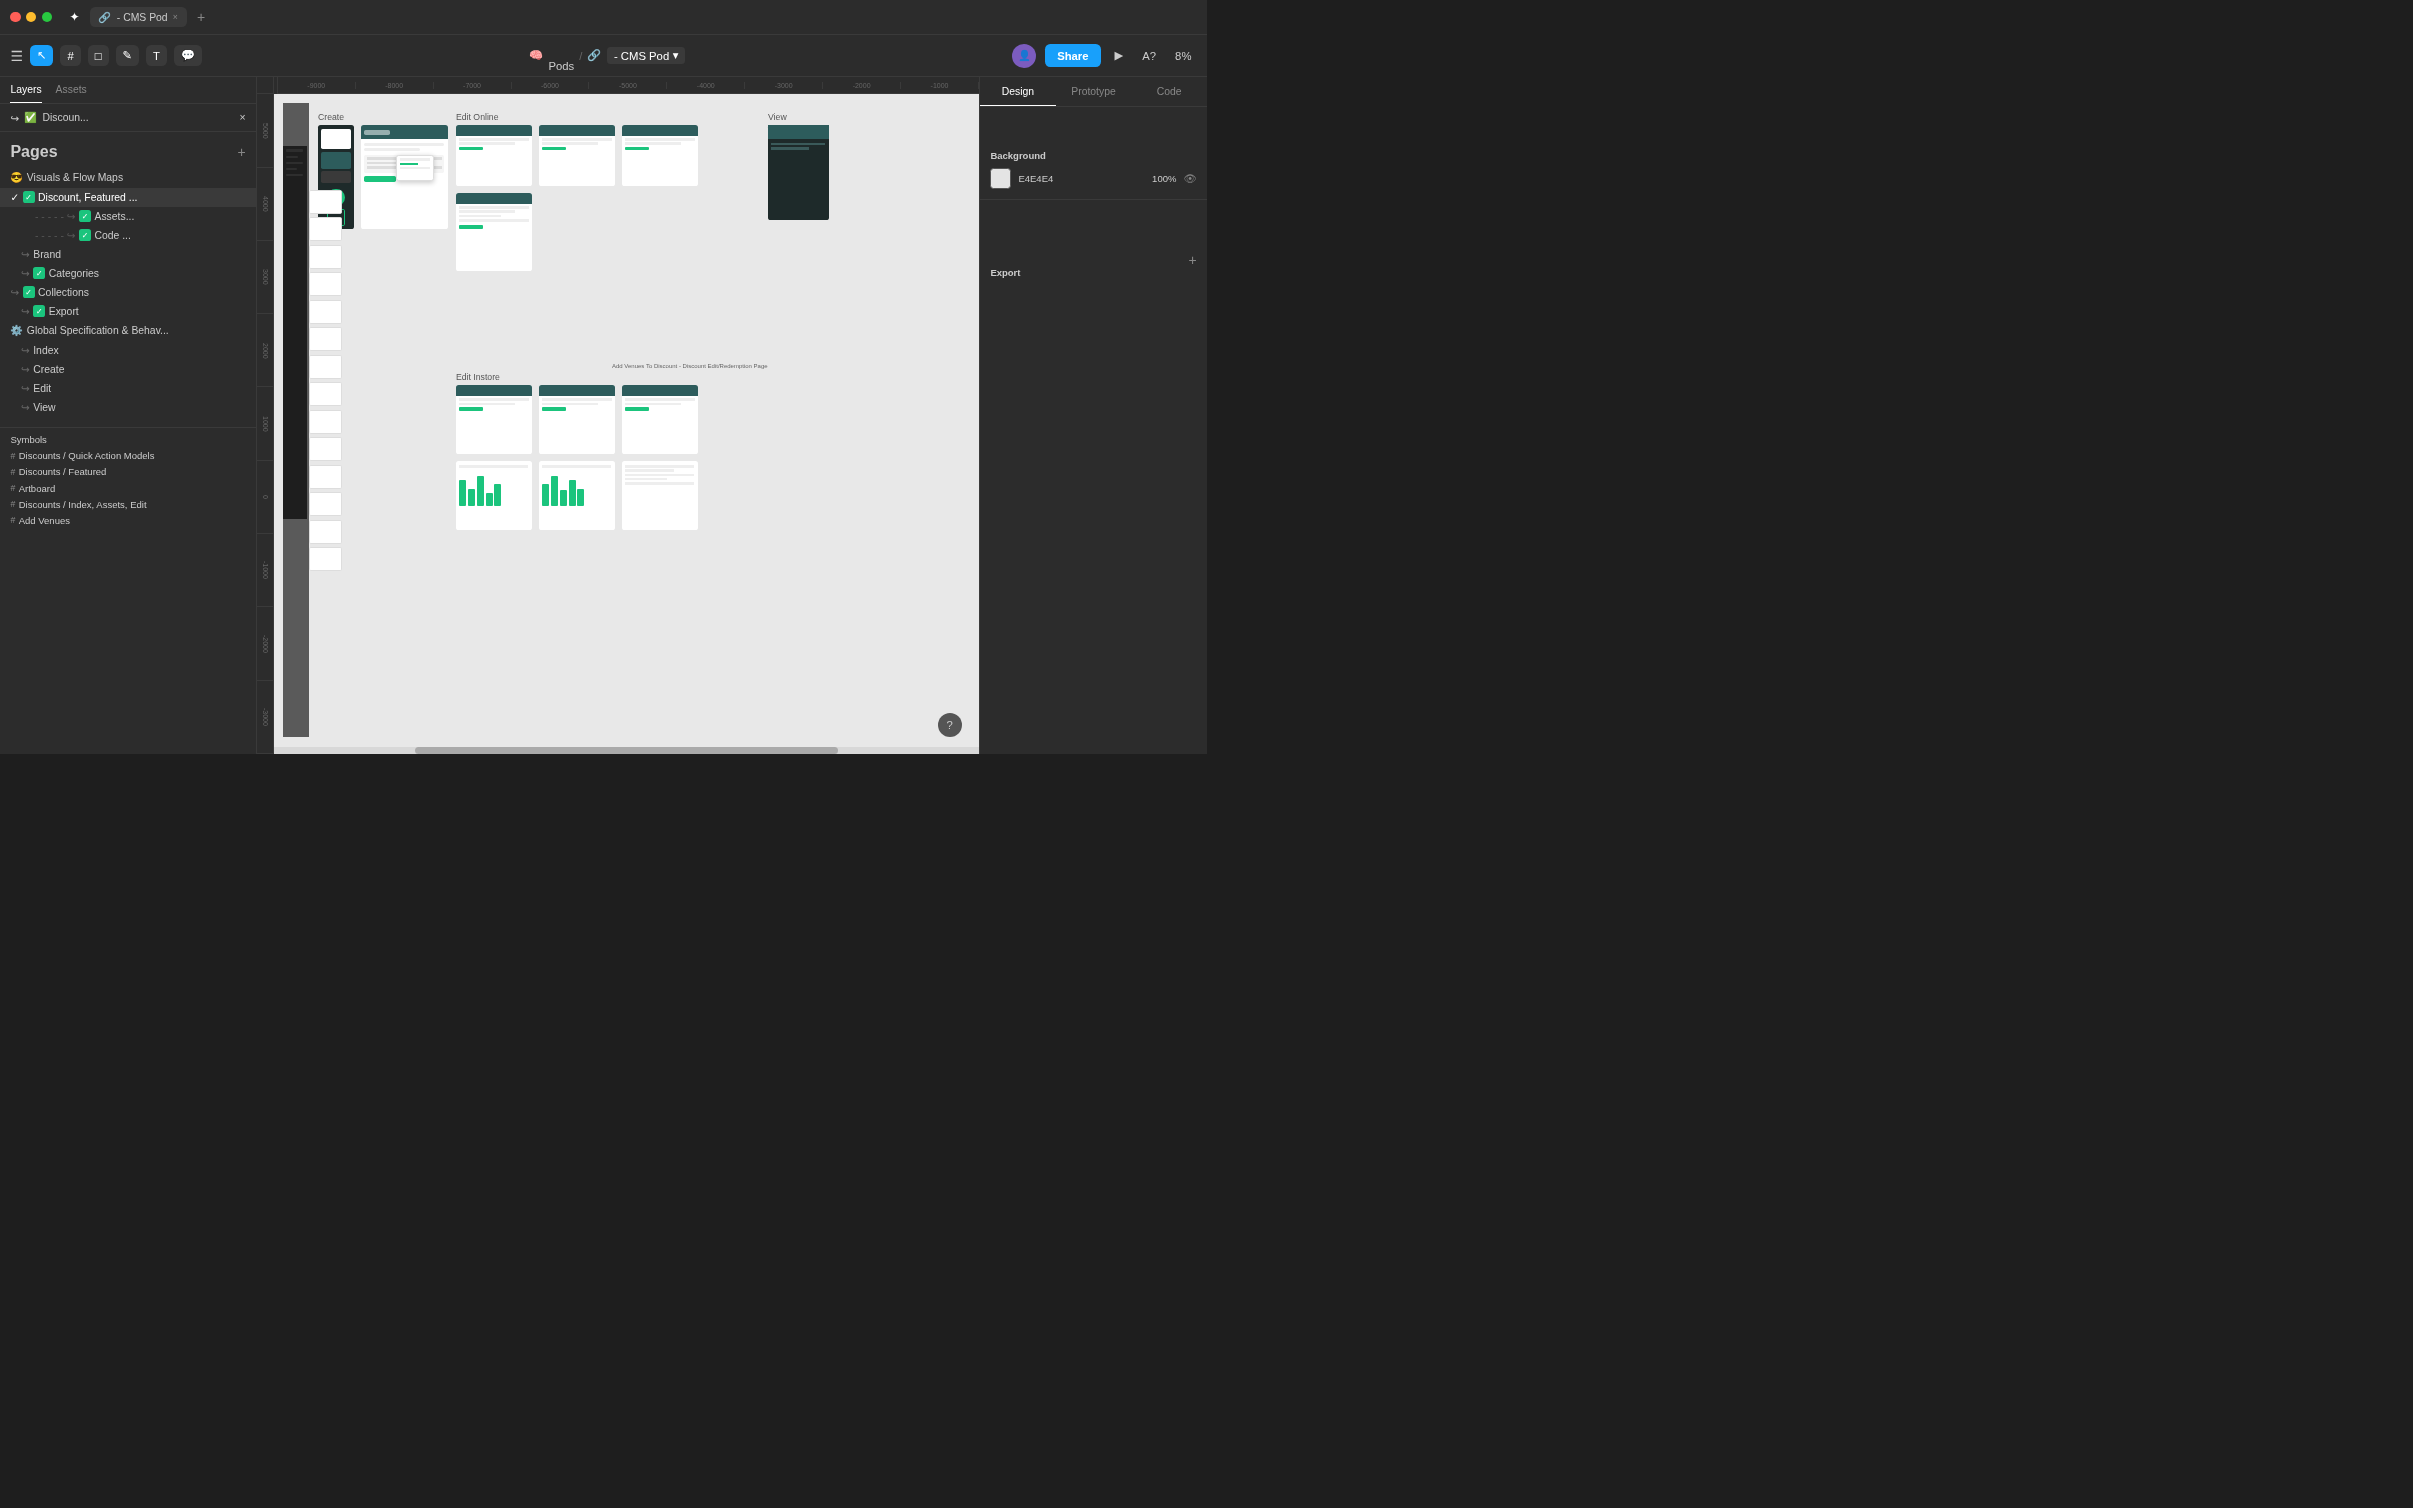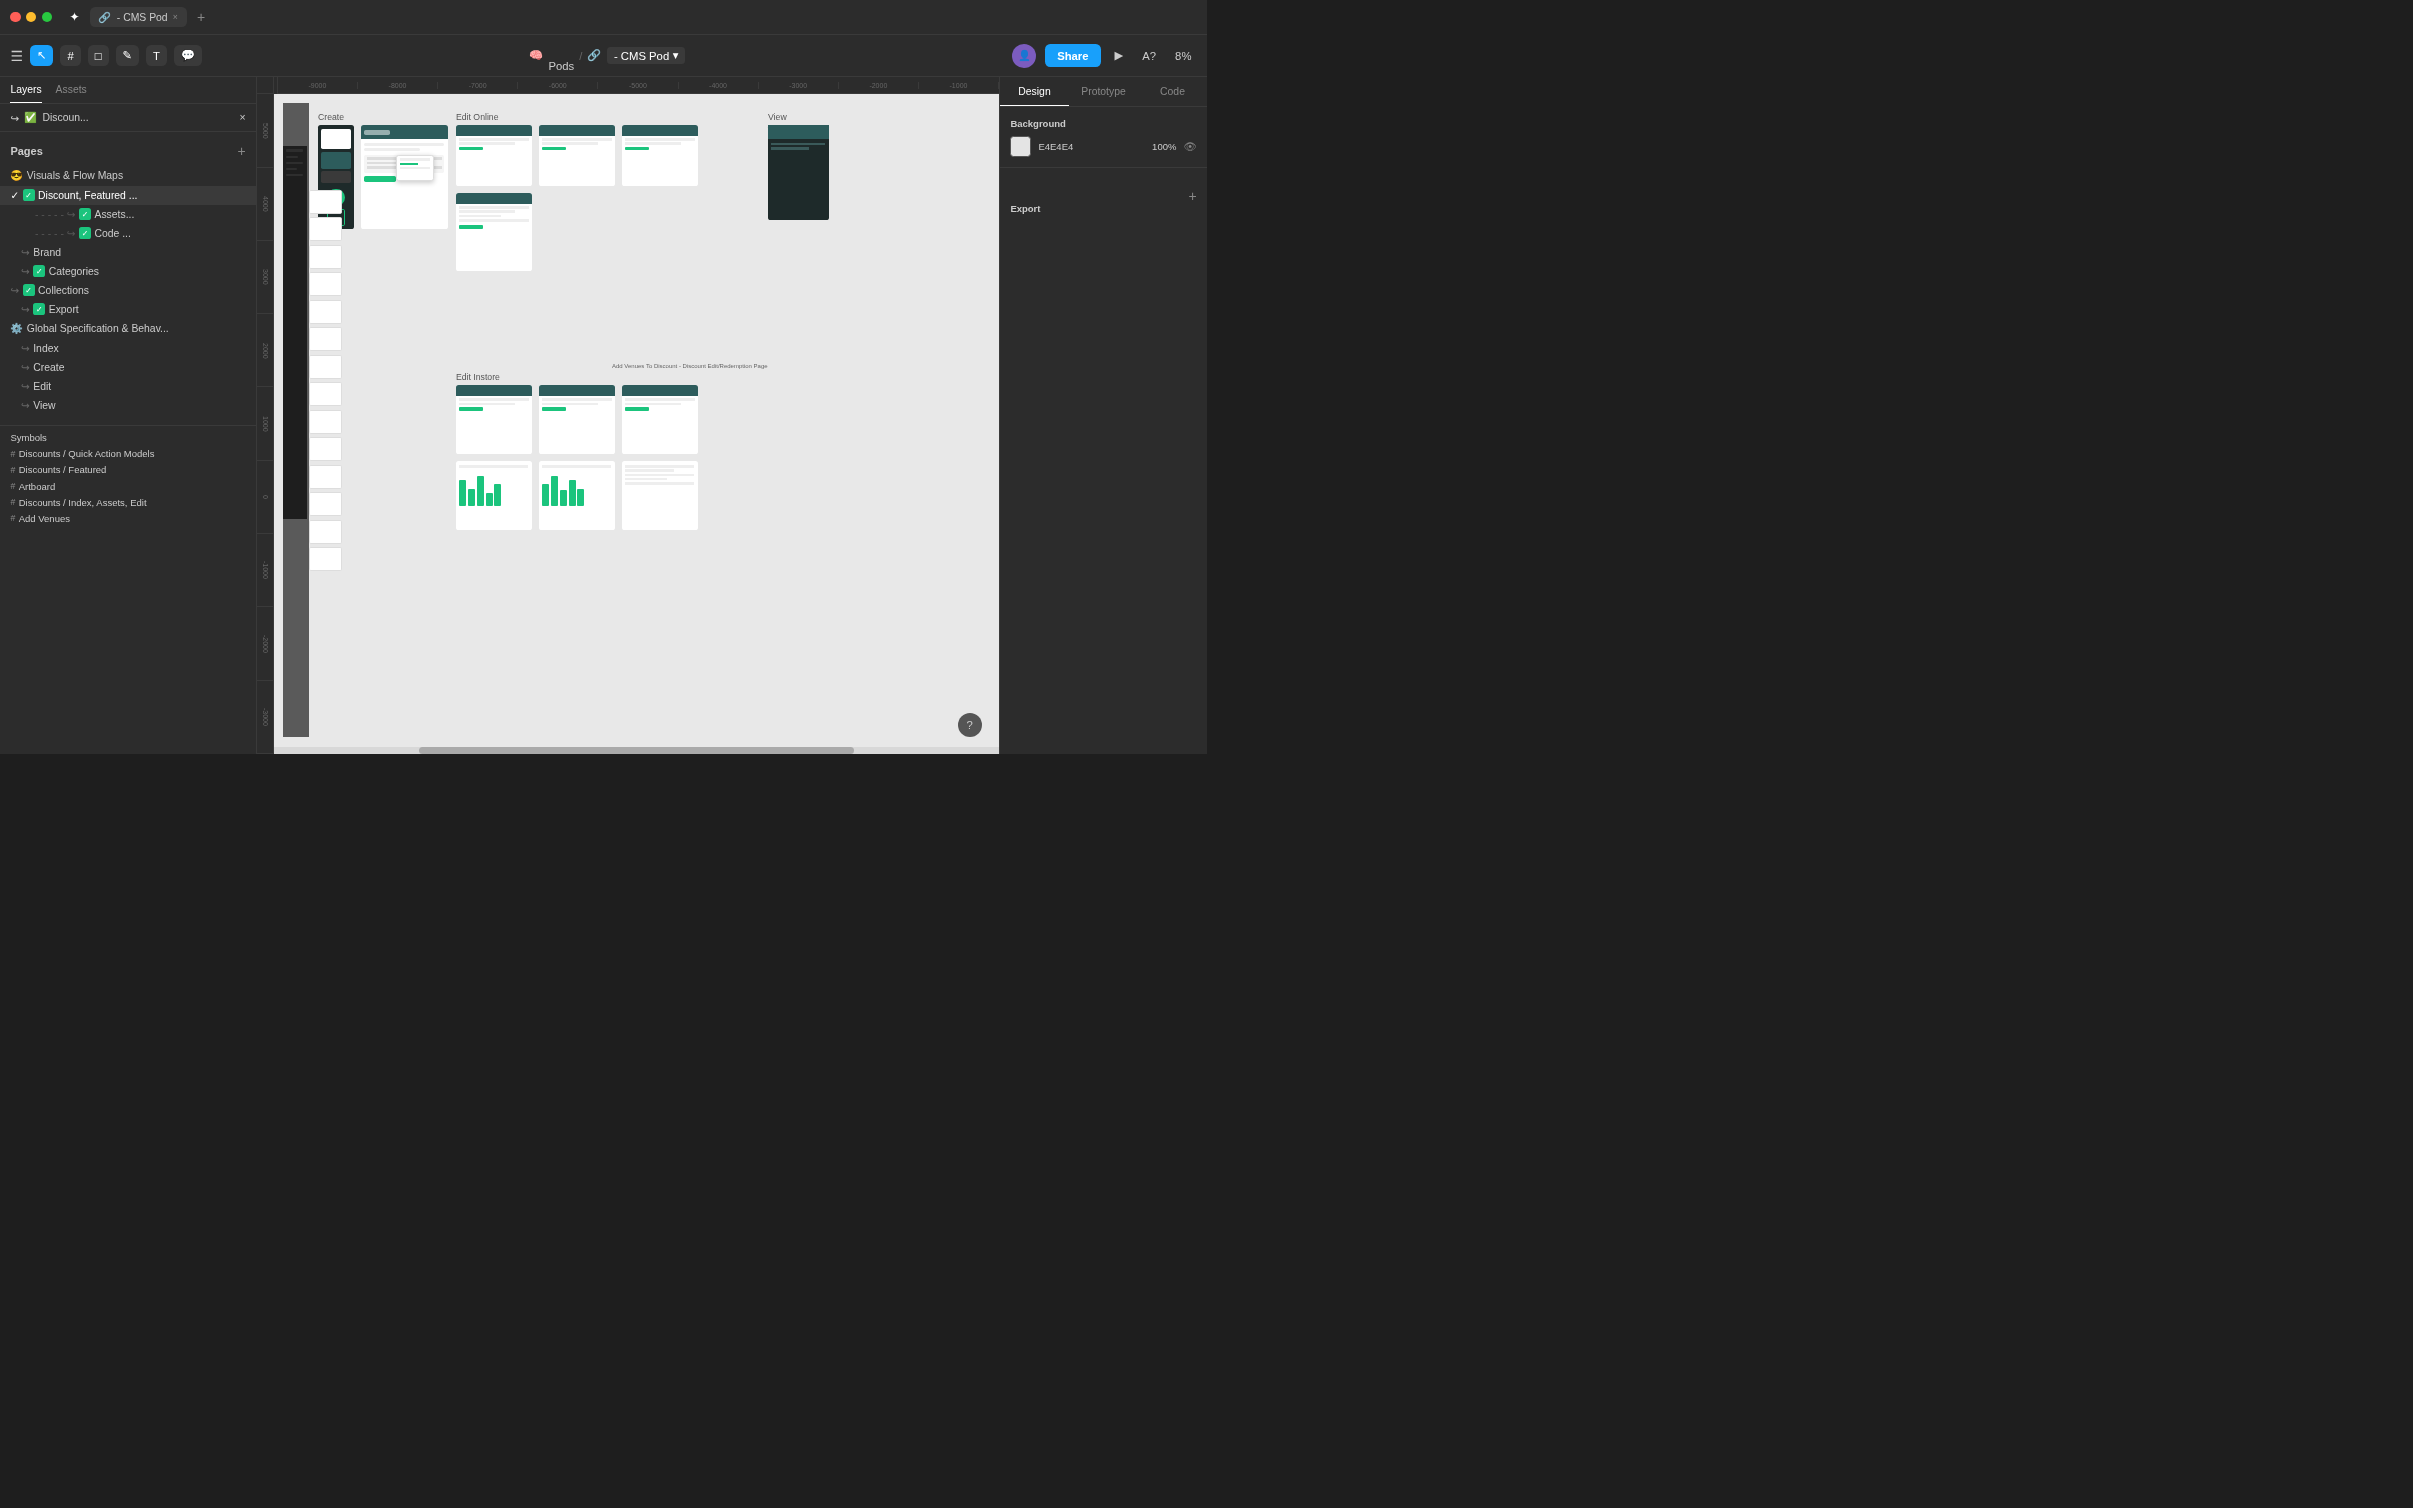--- a/index.html
+++ b/index.html
@@ -161,21 +161,21 @@
     }
 
     
     .pages-section { padding: 7px 0; }
     .pages-header {
       display: flex;
       align-items: center;
       justify-content: space-between;
       padding: 3.5px 10.4px 7px;
     }
-    .pages-title { font-size: 11px; font-weight: 600; color: #ccc; }
+    .pages-title { font-size: 16px; font-weight: 600; color: #ccc; }
     .pages-add { background: none; border: none; color: #888; font-size: 14px; cursor: pointer; }
 
     .page-item {
       display: flex;
       align-items: center;
       padding: 3.5px 10.4px;
       font-size: 10.4px;
       color: #ccc;
       cursor: pointer;
       gap: 3.5px;
@@ -276,25 +276,26 @@
     }
     .frame-label {
       font-size: 8.7px;
       color: #555;
       margin-bottom: 3.5px;
       font-weight: 500;
     }
 
     
     .right-panel {
-      width: 208px;
+      width: 228px;
       background: #2c2c2c;
       border-left: 0.9px solid #3a3a3a;
       display: flex;
       flex-direction: column;
+      gap: 32px;
     }
     .right-tabs {
       display: flex;
       border-bottom: 0.9px solid #3a3a3a;
     }
     .right-tab {
       flex: 1;
       text-align: center;
       padding: 8.7px 0;
       font-size: 10.4px;

